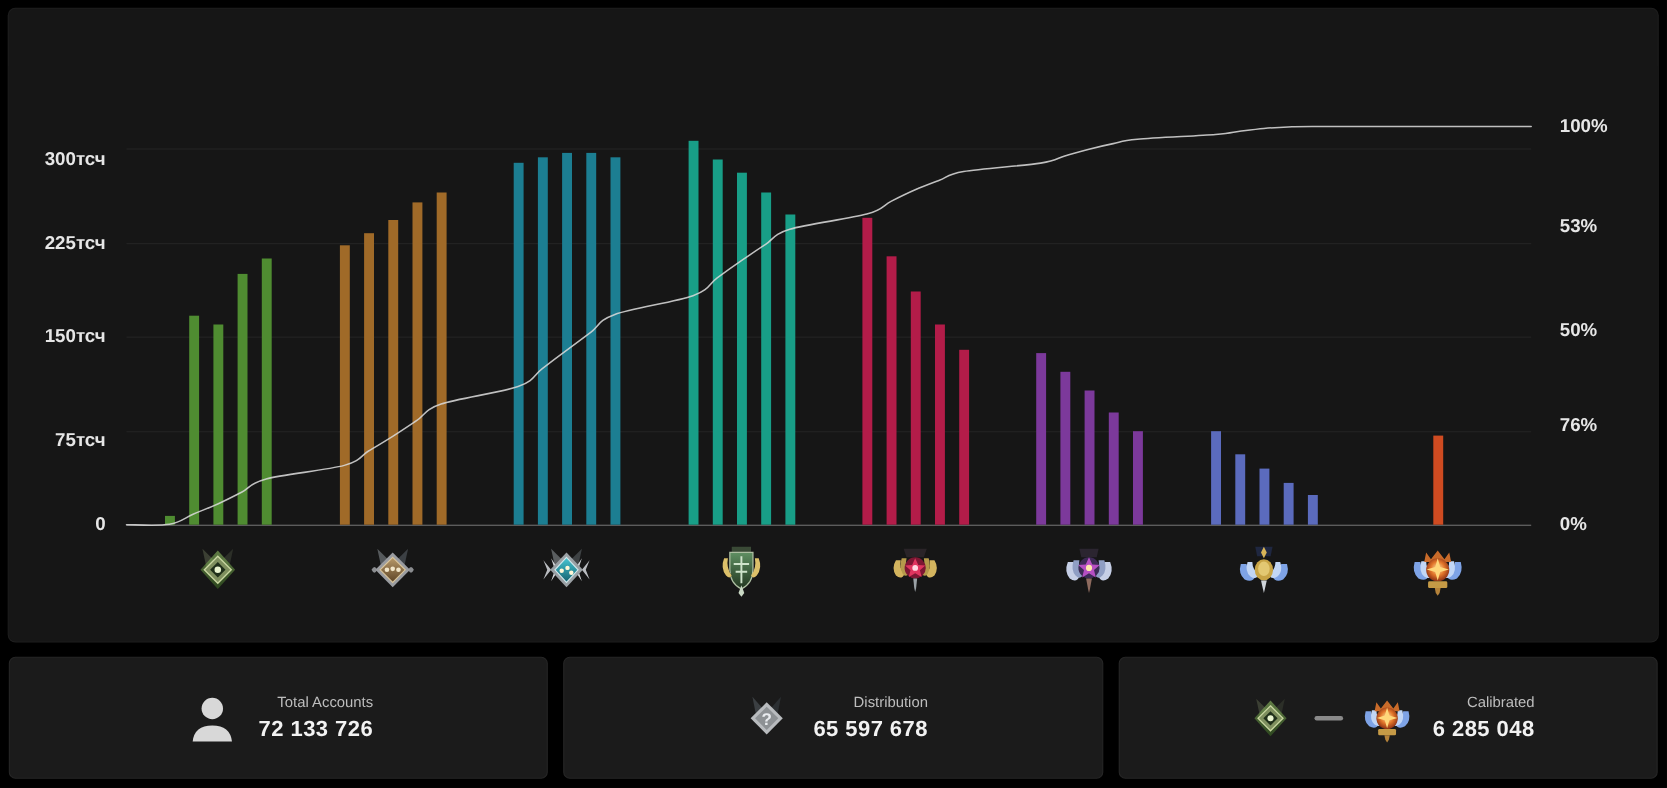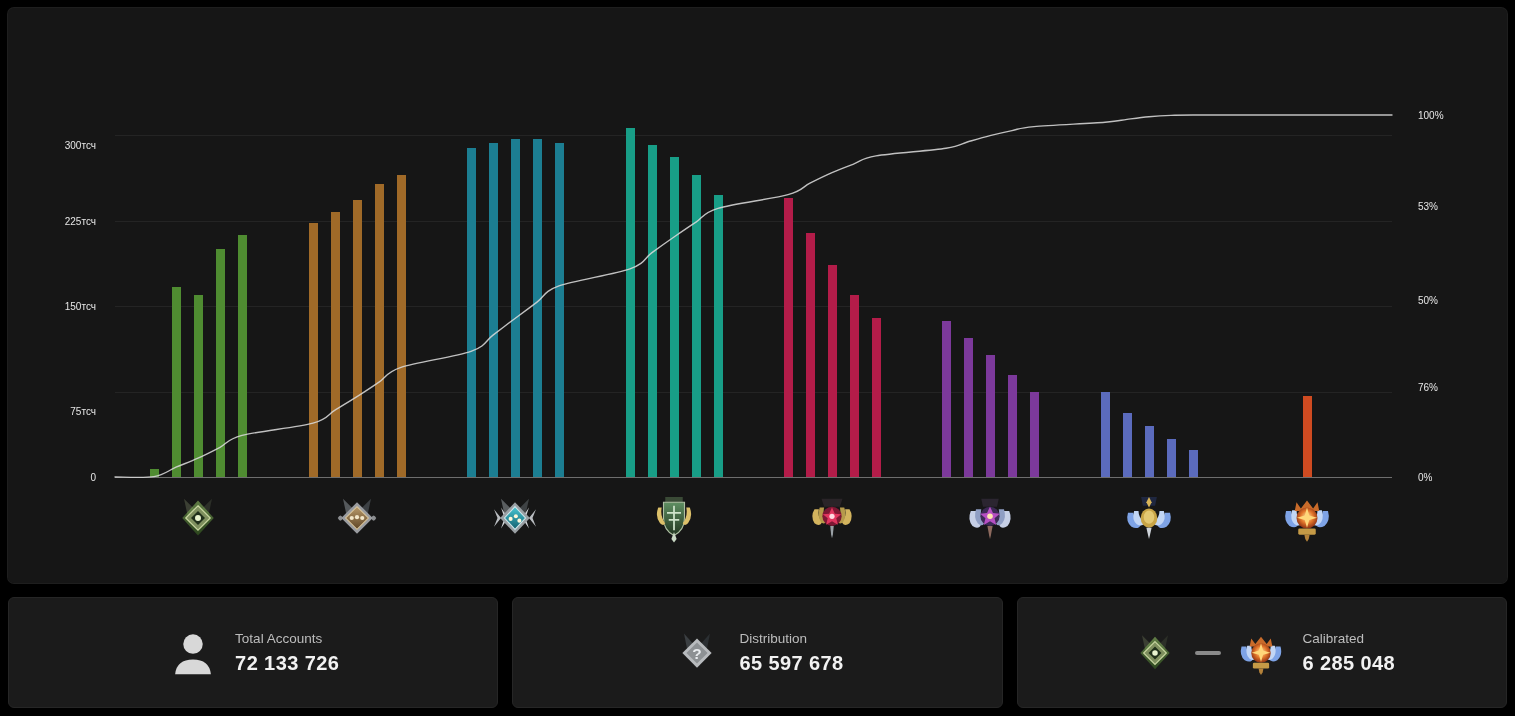--- a/index.html
+++ b/index.html
@@ -25,21 +25,21 @@
   .panel-title {
     position:absolute; left:20px; top:50%; transform:translateY(-50%);
     font-size:17px; font-weight:bold; color:#e9e9ee; letter-spacing:.2px;
   }
 
   .plot-wrap { position:absolute; left:0; top:52px; width:100%; height:523px; background:#161616; }
 
   
   .ytick {
     position:absolute; right:0; width:88px; text-align:right;
-    font-size:10px; font-weight:normal; color:#e6e6e6; transform:translateY(-50%);
+    font-size:17px; font-weight:bold; color:#e6e6e6; transform:translateY(-50%);
     white-space:nowrap;
   }
   .ytick-left { left:0; }
   .ytick-right { left:1410px; width:90px; text-align:left; }
 
   .gridline {
     position:absolute; left:107px; right:115px; height:1px;
     background:#242424;
   }
   .axisline {
@@ -57,21 +57,21 @@
   .medal svg { width:100%; height:100%; display:block; }
 
   
   .cards { position:absolute; left:8px; top:597px; width:1499px; height:111px; display:flex; gap:14px; }
   .card {
     flex:1; background:#1b1b1b; border:1px solid #262626; border-radius:6px;
     display:flex; align-items:center; justify-content:center; gap:16px;
   }
   .card-icon { width:52px; height:52px; flex:0 0 auto; }
   .card-icon svg { width:100%; height:100%; display:block; }
-  .card-text { display:flex; flex-direction:column; gap:6px; }
+  .card-text { display:flex; flex-direction:column; gap:6px;text-align:right; }
   .card-label { font-size:13.5px; color:#bdbdbd; }
   .card-value { font-size:20px; font-weight:bold; color:#f2f2f2; letter-spacing:.4px; }
   .dash { width:26px; height:4px; background:#8a8a8a; border-radius:2px; flex:0 0 auto; }
   .card-icons-pair { display:flex; align-items:center; gap:14px; }
 </style>
 </head>
 <body>
 
 <div class="app">
 
@@ -82,21 +82,21 @@
           <div class="gridline" style="top: 75.4615px;"></div>
           <div class="gridline" style="top: 160.846px;"></div>
           <div class="gridline" style="top: 246.231px;"></div>
           <div class="gridline" style="top: 331.615px;"></div>
           <div class="axisline" style="top: 417px;"></div>
         </div>
       <div id="ylabels-left">
           <div class="ytick ytick-left" style="top: 85px;">300тсч</div>
           <div class="ytick ytick-left" style="top: 160.846px;">225тсч</div>
           <div class="ytick ytick-left" style="top: 246.231px;">150тсч</div>
-          <div class="ytick ytick-left" style="top: 351px; padding-left: 40px;">75тсч</div>
+          <div class="ytick ytick-left" style="top: 340px; padding-left: 40px;">75тсч</div>
           <div class="ytick ytick-left" style="top: 417px;">0</div>
         </div>
       <div id="ylabels-right">
           <div class="ytick ytick-right" style="top: 55px;">100%</div>
           <div class="ytick ytick-right" style="top: 145.5px;">53%</div>
           <div class="ytick ytick-right" style="top: 240px;">50%</div>
           <div class="ytick ytick-right" style="top: 326.5px;">76%</div>
           <div class="ytick ytick-right" style="top: 417px;">0%</div>
         </div>
       <div class="bars" id="bars-layer">

